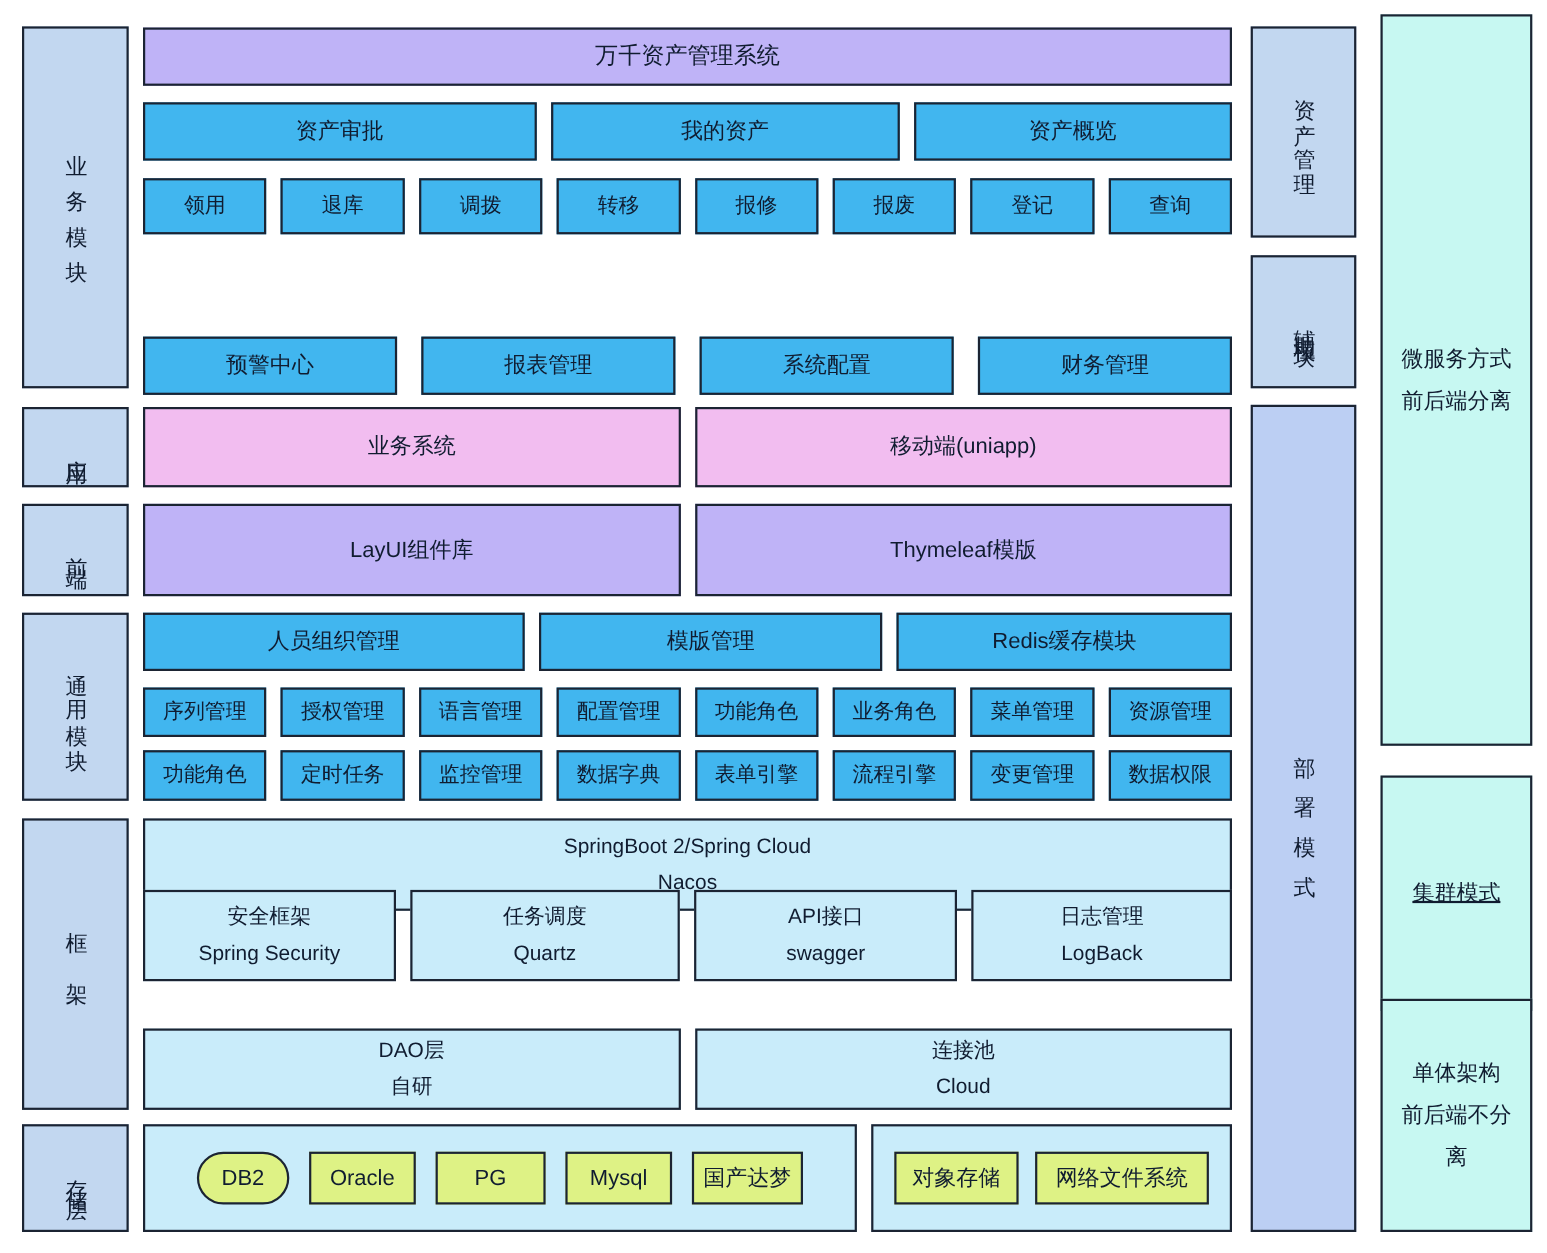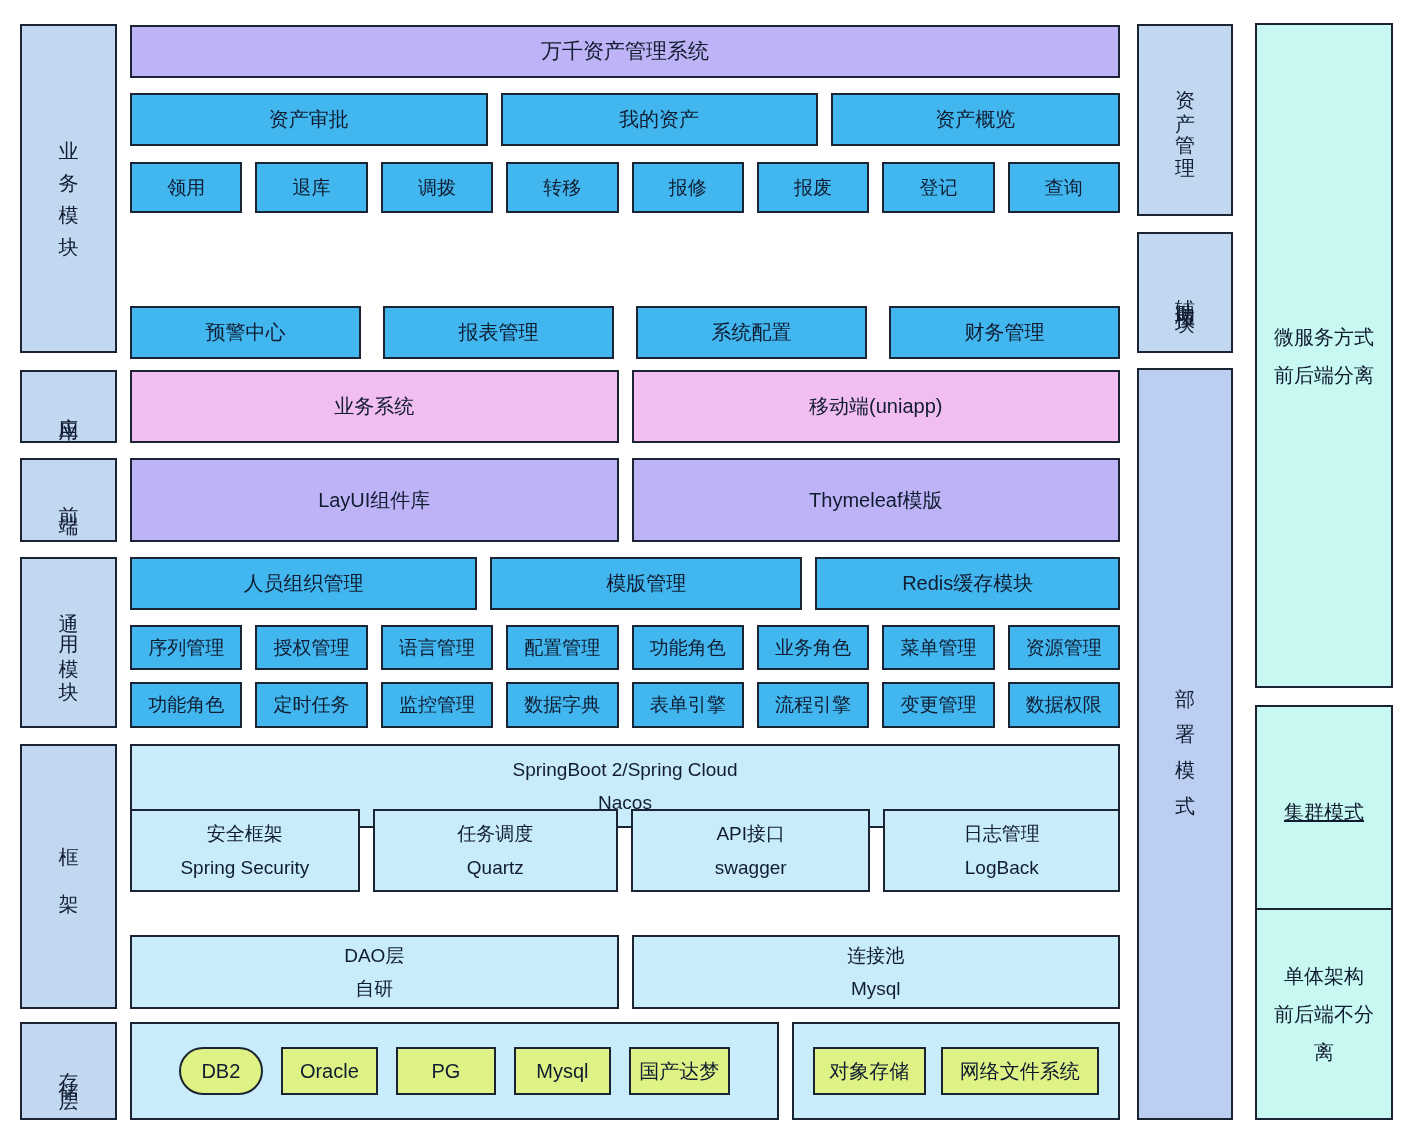--- a/index.html
+++ b/index.html
@@ -141,40 +141,40 @@
     <div class="box c-lt fw" style="flex:240;">API接口
 swagger</div>
     <div class="box c-lt fw" style="flex:237;">日志管理
 LogBack</div>
   </div>
 
   <div class="row" style="top:935px;height:74px;">
     <div class="box c-lt fw">DAO层
 自研</div>
     <div class="box c-lt fw">连接池
-Mysql</div>
+Cloud</div>
   </div>
 
   <div class="row" style="top:1022px;height:98px;">
     <div class="box c-lt store-wrap" style="flex:652;">
       <div class="ybox" style="width:84px;border-radius:24px;">DB2</div>
       <div class="ybox" style="width:97px;">Oracle</div>
       <div class="ybox" style="width:100px;">PG</div>
       <div class="ybox" style="width:97px;">Mysql</div>
       <div class="ybox" style="width:101px;">国产达梦</div>
     </div>
     <div class="box c-lt" style="flex:328;gap:15px;">
       <div class="ybox" style="width:113px;">对象存储</div>
       <div class="ybox" style="width:158px;">网络文件系统</div>
     </div>
   </div>
 
   <div class="box abs rside c-side vlabel ls-lg" style="top:24px;height:192px;">资产管理</div>
   <div class="box abs rside c-side vlabel ls-sm" style="top:232px;height:121px;">辅助模块</div>
   <div class="box abs rside c-deploy vlabel ls-dep" style="top:368px;height:752px;">部署模式</div>
 
-  <div class="box abs r2 c-cyan" style="top:23px;height:665px;">微服务方式
+  <div class="box abs r2 c-cyan" style="top:13px;height:665px;">微服务方式
 前后端分离</div>
   <div class="box abs r2 c-cyan" style="top:705px;height:214px;text-decoration:underline;">集群模式</div>
   <div class="box abs r2 c-cyan" style="top:908px;height:212px;">单体架构
 前后端不分离</div>
 
 </div>
 
 </body></html>

